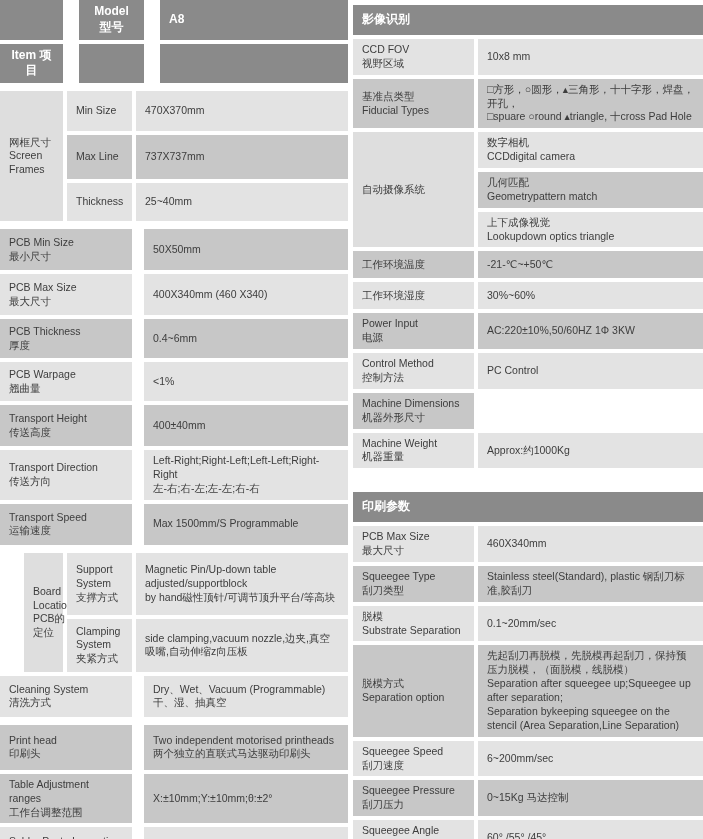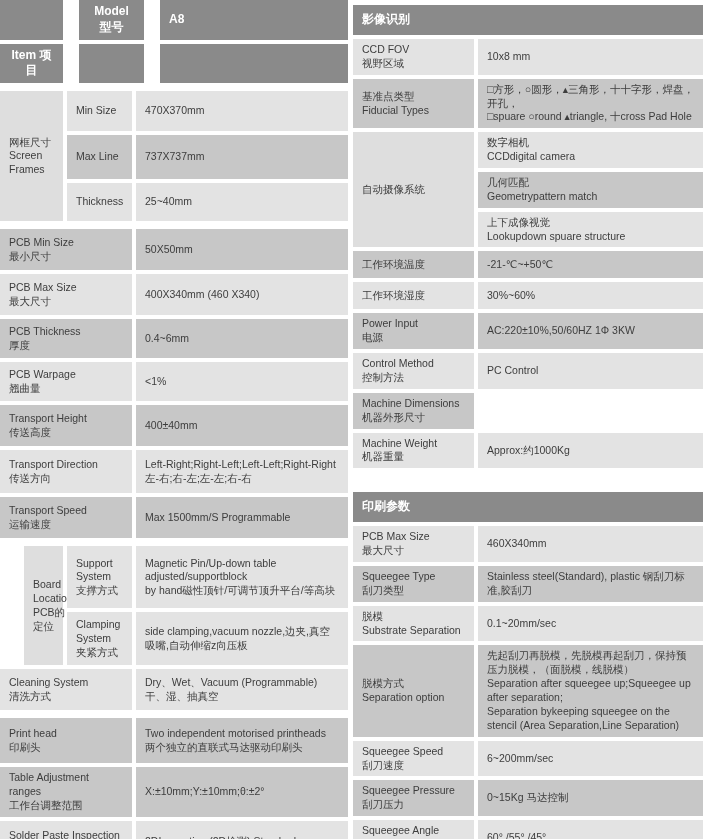--- a/index.html
+++ b/index.html
@@ -19,21 +19,21 @@
     color:var(--text);
   }
   .wrap{display:flex;gap:5px;width:703px;}
   .col-left{width:348px;display:flex;flex-direction:column;gap:4px;}
   .col-right{width:350px;display:flex;flex-direction:column;gap:4px;padding-top:5px;}
   .gap{margin-top:4px;}
   .biggap{margin-top:20px;}
 
   
   .g3{display:grid;grid-template-columns:63px 65px 1fr;gap:16px;text-align:center;}
-  .g2L{display:grid;grid-template-columns:132px 1fr;gap:4px;}
+  .g2L{display:grid;grid-template-columns:132px 1fr;gap:12px;}
   .g2R{display:grid;grid-template-columns:121px 1fr;gap:4px;}
   .sf-group{display:grid;grid-template-columns:63px 65px 1fr;gap:4px;
             grid-template-rows:minmax(40px,auto) minmax(44px,auto) minmax(38px,auto);}
   .bl-group{display:grid;grid-template-columns:63px 65px 1fr;gap:4px;
             grid-template-rows:minmax(62px,auto) minmax(53px,auto);}
   .cam-group{display:grid;grid-template-columns:121px 1fr;gap:4px;
             grid-template-rows:minmax(27px,auto) minmax(27px,auto) minmax(27px,auto);}
   .span3{grid-row:1 / span 3;}
   .span2{grid-row:1 / span 2;margin-left:24px;}
 
@@ -170,21 +170,21 @@
 □spuare ○round ▴triangle, 十cross Pad Hole</div>
     </div>
 
     <div class="cam-group">
       <div class="cell t-light">数字相机
 CCDdigital camera</div>
       <div class="cell t-group span3">自动摄像系统</div>
       <div class="cell t-medium">几何匹配
 Geometrypattern match</div>
       <div class="cell t-light">上下成像视觉
-Lookupdown spuare structure</div>
+Lookupdown optics triangle</div>
     </div>
 
     <div class="g2R" style="min-height:27px">
       <div class="cell t-medium">工作环境温度</div>
       <div class="cell t-medium">-21-℃~+50℃</div>
     </div>
     <div class="g2R" style="min-height:27px">
       <div class="cell t-light">工作环境湿度</div>
       <div class="cell t-light">30%~60%</div>
     </div>

